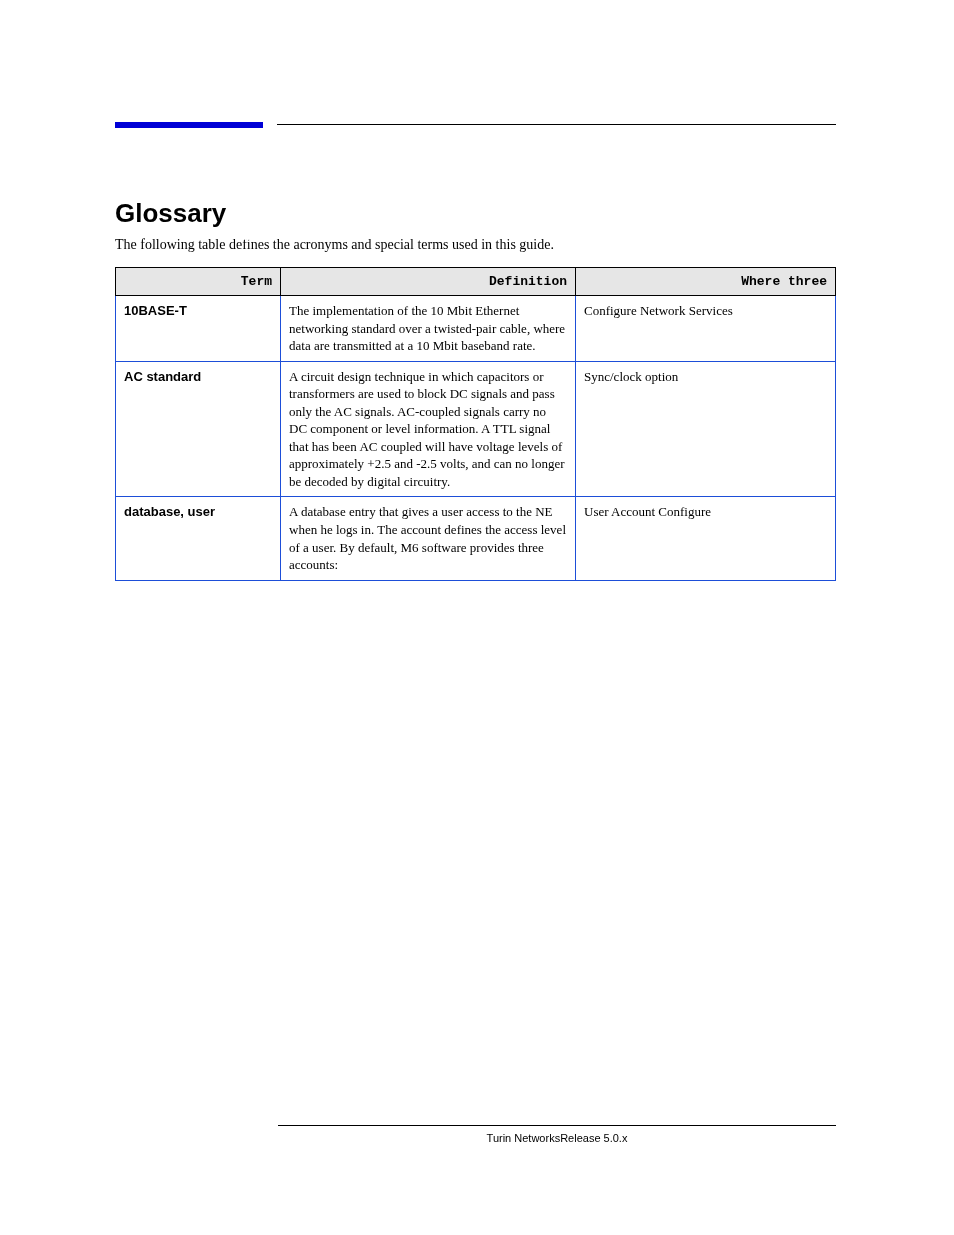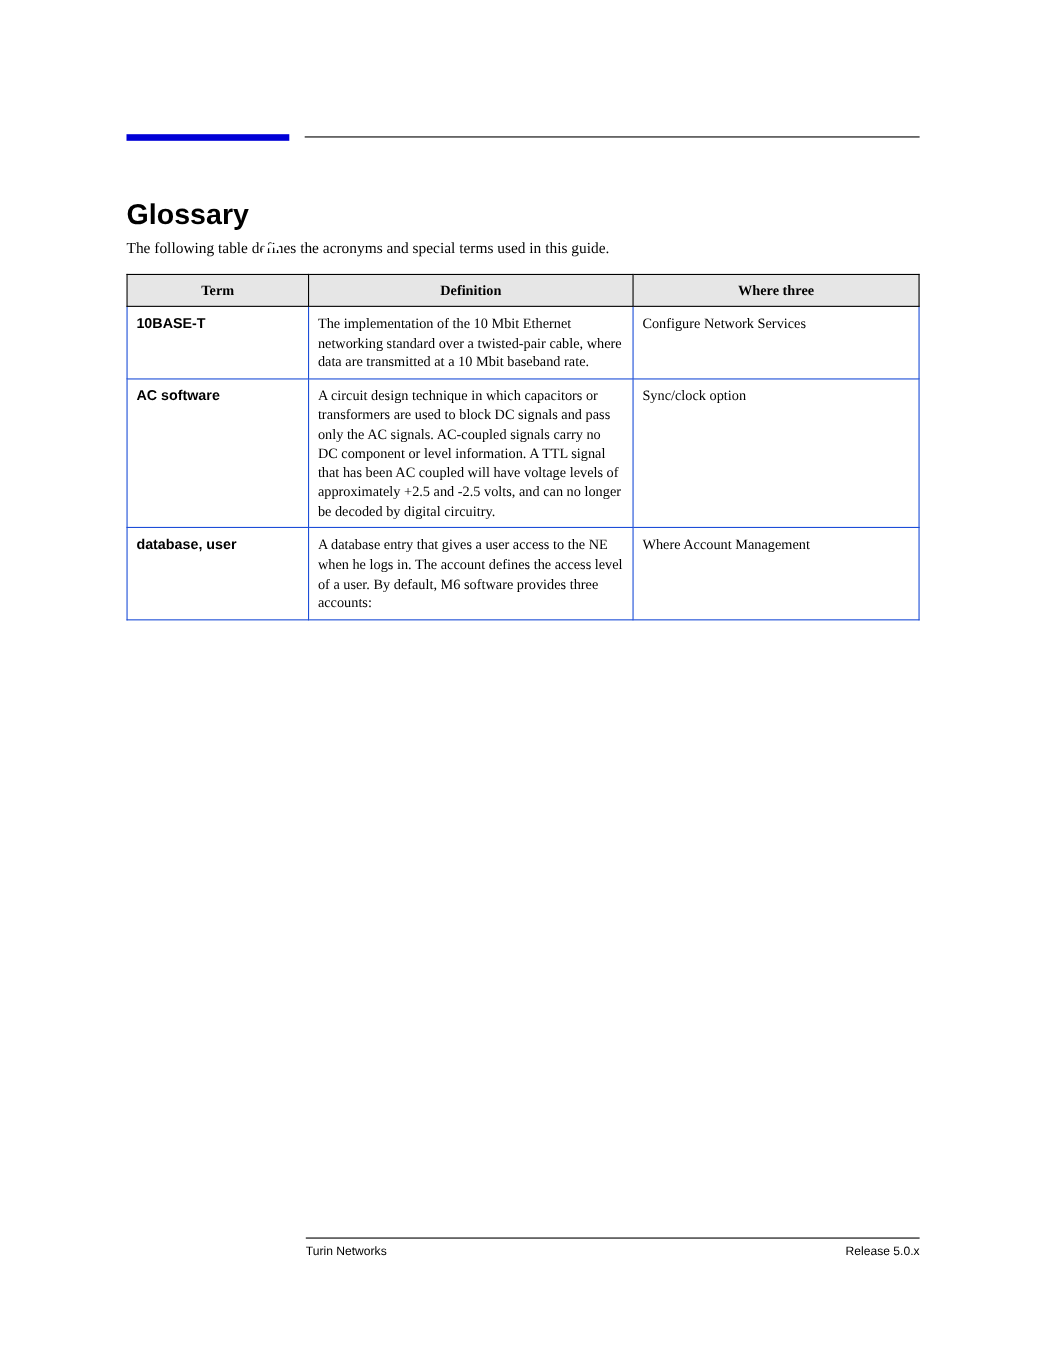--- a/index.html
+++ b/index.html
@@ -2,32 +2,32 @@
 <html><head>
 <meta charset="utf-8">
 <style>
   html,body{margin:0;padding:0;background:#fff;}
   body{font-family:"Times New Roman",Times,serif;color:#000;width:954px;height:1235px;position:relative;}
   .page{position:absolute;left:115px;top:110px;width:721px;}
   .header-rule{position:relative;height:30px;}
   .blue-rule{position:absolute;left:0;top:12px;width:148px;height:6px;background:#0000d6;}
   .gray-rule{position:absolute;left:162px;top:14px;width:559px;height:1px;background:#000;}
   .letter-box{position:absolute;left:118px;top:106px;width:28px;text-align:center;font-family:Arial,Helvetica,sans-serif;font-weight:700;font-size:26px;color:#fff;}
-  .section{margin-top:40px;}
+  .section{margin-top:58px;}
   .section-title{font-family:Arial,Helvetica,sans-serif;font-weight:700;font-size:26px;margin:26px 0 8px 0;}
   .section-desc{font-size:14px;margin:0 0 14px 0;}
   table.glossary{border-collapse:collapse;width:100%;font-size:13px;}
-  table.glossary th{background:#e6e6e6;font-family:Liberation Serif, serif;font-weight:700;text-align:center;padding:6px 8px;border:1px solid #000;font-size:13px;}
+  table.glossary th{background:#e6e6e6;font-family:Liberation Mono, monospace;font-weight:700;text-align:right;padding:6px 8px;border:1px solid #000;font-size:13px;}
   table.glossary td{border:1px solid #1d4ed8;padding:6px 8px;vertical-align:top;line-height:1.35;}
   table.glossary td.term{font-family:Arial,Helvetica,sans-serif;font-weight:700;}
   .col-term{width:165px;}
   .col-def{width:295px;}
   .footer{position:absolute;left:278px;top:1125px;width:558px;}
   .footer-rule{height:1px;background:#000;margin-bottom:6px;}
-  .footer-text{font-family:Arial,Helvetica,sans-serif;font-size:11px;display:flex;justify-content:space-between;}
+  .footer-text{font-family:Arial,Helvetica,sans-serif;font-size:11px;display:flex;justify-content:center;}
 </style>
 </head>
 <body>
 
 <div class="page">
   <div class="header-rule">
     <div class="blue-rule"></div>
     <div class="gray-rule"></div>
   </div>
   <div class="letter-box">G</div>
@@ -49,28 +49,28 @@
           <th>Where three</th>
         </tr>
       </thead>
       <tbody>
         <tr>
           <td class="term">10BASE-T</td>
           <td>The implementation of the 10 Mbit Ethernet networking standard over a twisted-pair cable, where data are transmitted at a 10 Mbit baseband rate.</td>
           <td>Configure Network Services</td>
         </tr>
         <tr>
-          <td class="term">AC software</td>
+          <td class="term">AC standard</td>
           <td>A circuit design technique in which capacitors or transformers are used to block DC signals and pass only the AC signals. AC-coupled signals carry no DC component or level information. A TTL signal that has been AC coupled will have voltage levels of approximately +2.5 and -2.5 volts, and can no longer be decoded by digital circuitry.</td>
           <td>Sync/clock option</td>
         </tr>
         <tr>
           <td class="term">database, user</td>
           <td>A database entry that gives a user access to the NE when he logs in. The account defines the access level of a user. By default, M6 software provides three accounts:</td>
-          <td>Where Account Management</td>
+          <td>User Account Configure</td>
         </tr>
       </tbody>
     </table>
   </div>
 </div>
 
 <div class="footer">
   <div class="footer-rule"></div>
   <div class="footer-text">
     <span>Turin Networks</span>

